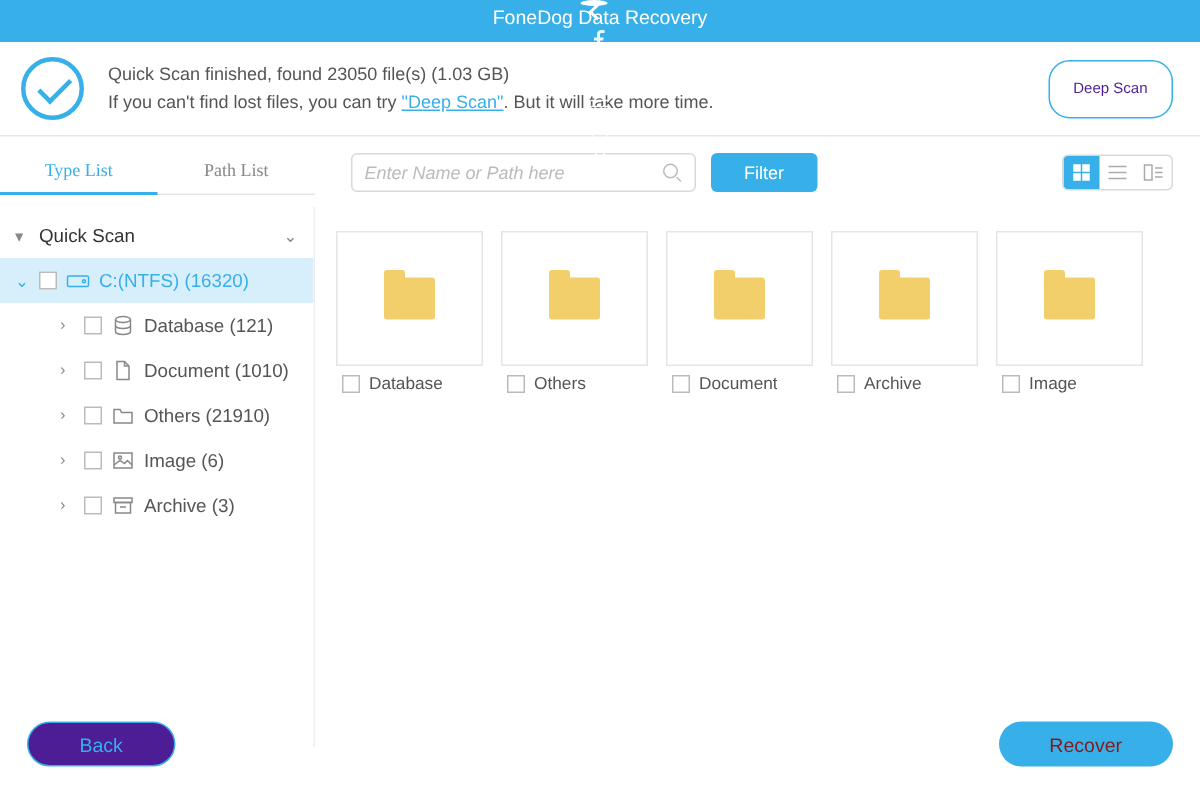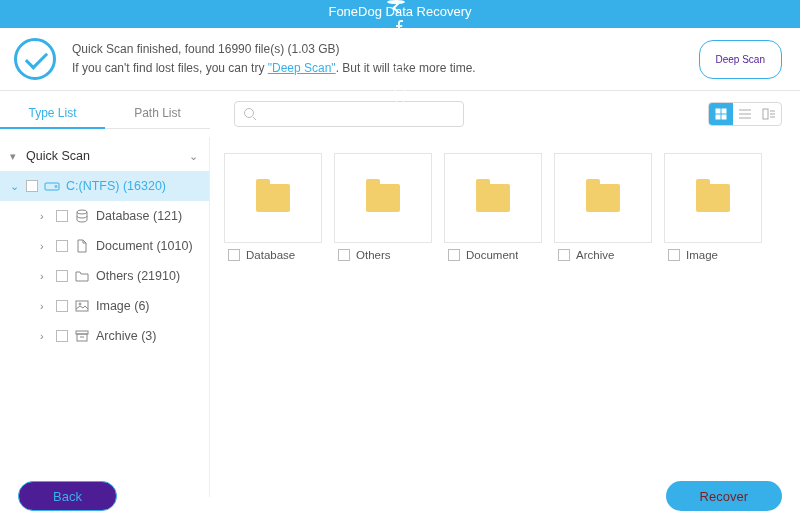--- a/index.html
+++ b/index.html
@@ -15,21 +15,21 @@
 
 .infobar { display: flex; align-items: center; padding: 10px 18px 10px 14px; border-bottom: 1px solid #e5e5e5; }
 .check { width: 42px; height: 42px; border: 3px solid #37b0e9; border-radius: 50%; position: relative; margin-right: 16px; flex-shrink: 0; }
 .check::after { content: ""; position: absolute; left: 9px; top: 11px; width: 18px; height: 9px; border-left: 3px solid #37b0e9; border-bottom: 3px solid #37b0e9; transform: rotate(-45deg); }
 .infotext { flex: 1; line-height: 1.6; }
 .infotext .link { color: #37b0e9; text-decoration: underline; cursor: pointer; }
 .deep-btn { border: 1px solid #37b0e9; color: #4c1d95; background: #fff; padding: 13px 16px; border-radius: 14px; cursor: pointer; font-size: 10px; }
 
 .toolbar { display: flex; align-items: center; padding: 8px 18px 8px 0; gap: 10px; }
 .tabs { display: flex; width: 210px; border-bottom: 1px solid #e5e5e5; }
-.tab { flex: 1; text-align: center; padding: 7px 0; cursor: pointer; color: #888; }
+.tab { flex: 1; text-align: center; padding: 7px 0; cursor: pointer; color: #888; font-family: Liberation Serif, serif; }
 .tab.active { color: #37b0e9; border-bottom: 2px solid #37b0e9; margin-bottom: -1px; }
 .search { flex: 0 0 230px; border: 1px solid #d9d9d9; border-radius: 4px; height: 26px; display: flex; align-items: center; padding: 0 8px; color: #aaa; margin-left: 14px; }
 .search input { border: 0; outline: 0; flex: 1; font-size: 12px; color: #555; background: transparent; }
 .search input::placeholder { color: #bbb; font-style: italic; }
 .filter-btn { background: #37b0e9; color: #fff; border: 0; border-radius: 4px; height: 26px; padding: 0 22px; cursor: pointer; font-size: 12px; }
 .toolbar .spacer { flex: 1; }
 .viewswitch { display: flex; border: 1px solid #d9d9d9; border-radius: 4px; overflow: hidden; }
 .viewswitch .vbtn { width: 24px; height: 22px; display: flex; align-items: center; justify-content: center; cursor: pointer; }
 .viewswitch .vbtn.active { background: #37b0e9; }
 .viewswitch .vbtn.active svg rect, .viewswitch .vbtn.active svg line { stroke: #fff; fill: #fff; }
@@ -112,40 +112,42 @@
         <line x1="1" y1="1" x2="11" y2="11"></line>
         <line x1="11" y1="1" x2="1" y2="11"></line>
       </svg>
     </div>
 </div>
 
 <div class="infobar">
   <div class="check"></div>
   <div class="infotext">
     <div>
-      <span>Quick Scan finished, found </span><span>16990</span><span> file(s) (</span><span>1.03 GB</span><span>)</span>
+      <span>Quick Scan finished, found </span><span>23050</span><span> file(s) (</span><span>1.03 GB</span><span>)</span>
     </div>
     <div>
       <span>If you can't find lost files, you can try </span><span class="link">"Deep Scan"</span><span>. But it will take more time.</span>
     </div>
   </div>
   <button class="deep-btn">Deep Scan</button>
 </div>
 
 <div class="toolbar">
   <div class="tabs">
     <div class="tab active">Type List</div>
     <div class="tab">Path List</div>
   </div>
   <div class="search">
+    <input placeholder="Enter Name or Path here" style="">
     <svg width="14" height="14" viewBox="0 0 14 14" stroke="#bbb" fill="none">
         <circle cx="6" cy="6" r="4.5"></circle>
         <line x1="10" y1="10" x2="13" y2="13"></line>
       </svg>
   </div>
+  <button class="filter-btn">Filter</button>
   <div class="spacer"></div>
   <div class="viewswitch">
     <div class="vbtn active">
         <svg width="12" height="12" viewBox="0 0 12 12">
           <rect x="1" y="1" width="4" height="4"></rect>
           <rect x="7" y="1" width="4" height="4"></rect>
           <rect x="1" y="7" width="4" height="4"></rect>
           <rect x="7" y="7" width="4" height="4"></rect>
         </svg>
       </div>

